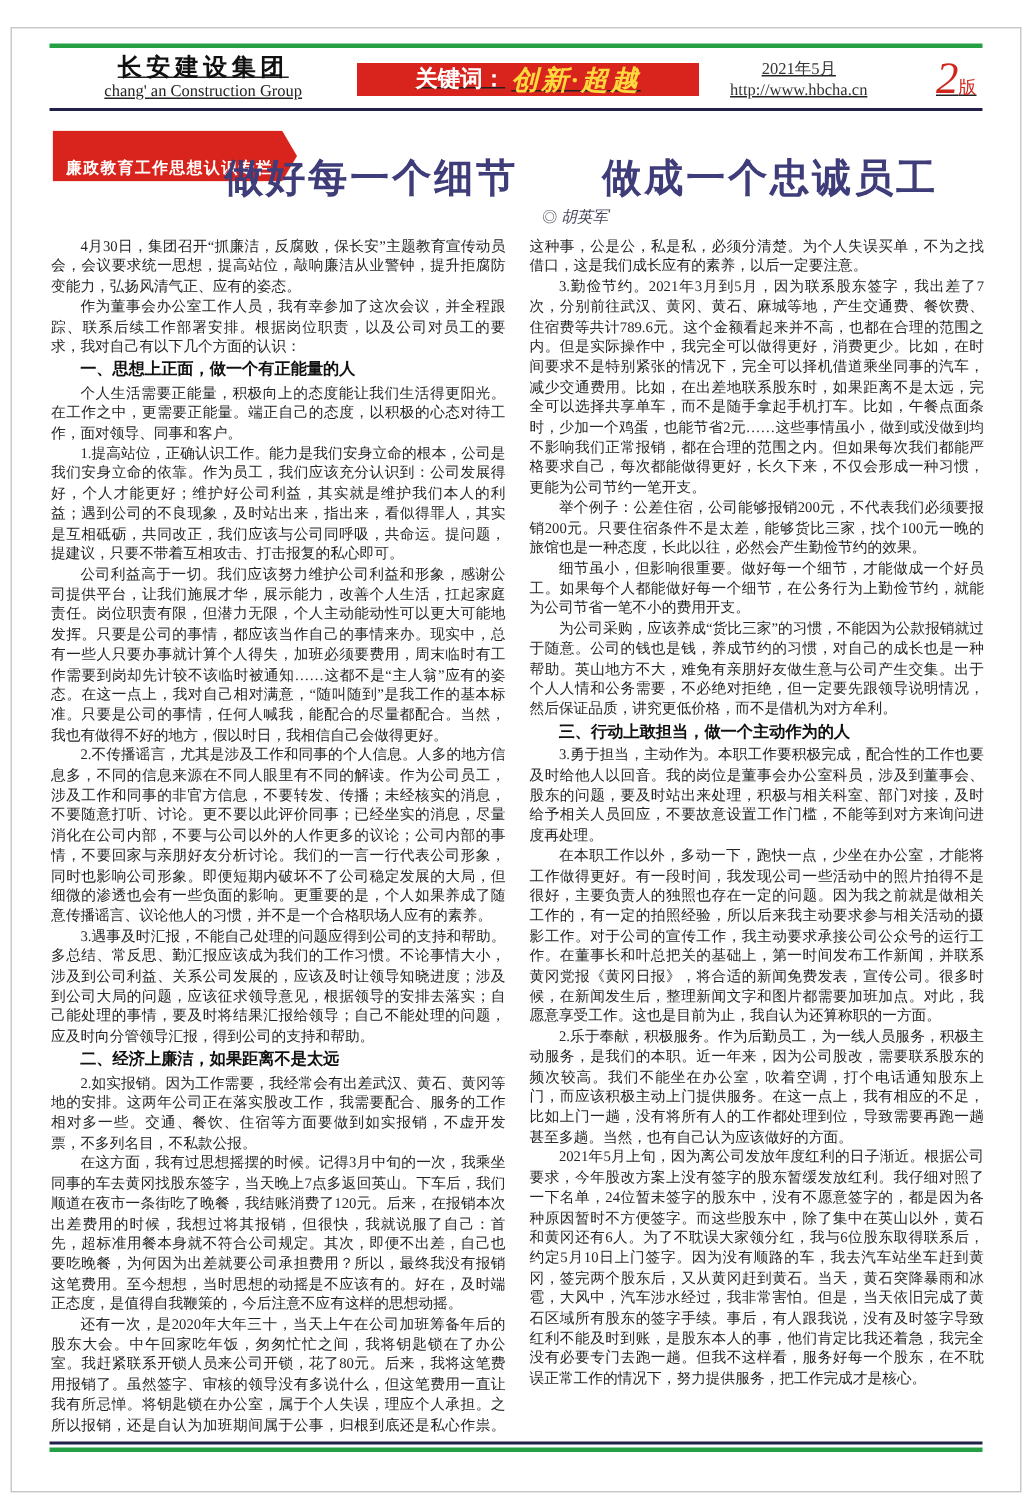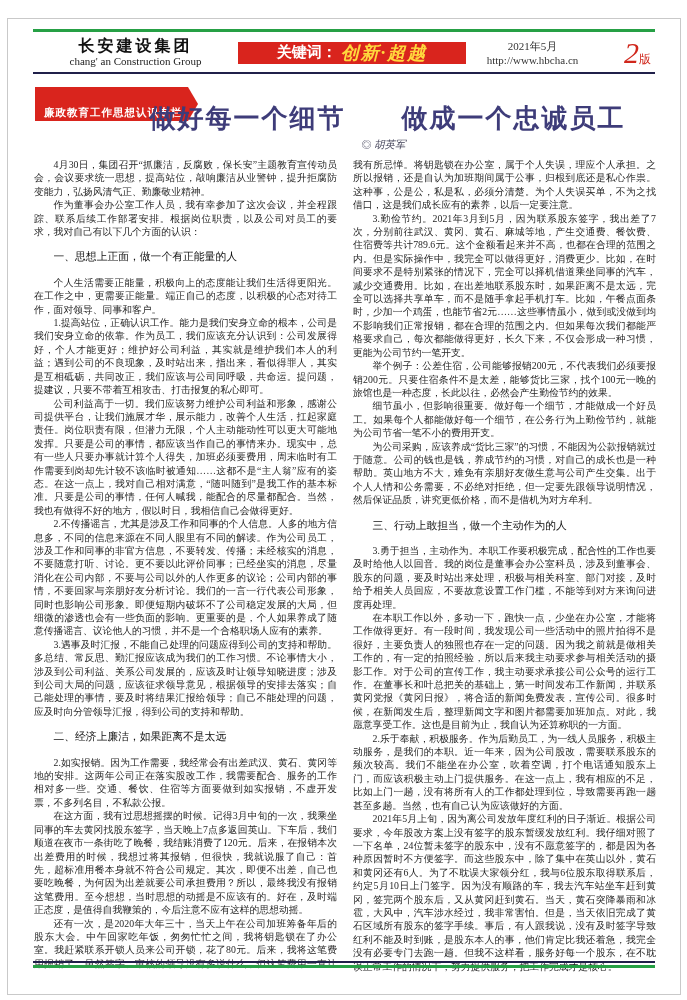--- a/index.html
+++ b/index.html
@@ -1,20 +1,20 @@
 <!DOCTYPE html>
 <html lang="zh"><head>
 <meta charset="utf-8">
 <style>
   html,body{margin:0;padding:0;background:#ffffff;}
   .sheet{position:relative;width:687px;height:1000px;background:#fff;overflow:hidden;
          font-family:"Liberation Serif",serif;color:#222;}
   .frame{position:absolute;left:7px;top:18px;right:6px;bottom:5px;border:1px solid #c9c9c9;}
   .topline{position:absolute;left:33px;top:29px;width:622px;height:3px;background:#26a045;}
-  .masthead{position:absolute;left:33px;top:34px;width:622px;height:37px;display:flex;align-items:center;}
+  .masthead{position:absolute;left:33px;top:34px;width:622px;height:37px;display:flex;align-items:center;text-decoration:underline;}
   .mh-left{width:205px;text-align:center;}
   .org-cn{font-weight:bold;font-size:16px;letter-spacing:3px;color:#111;line-height:18px;}
   .org-en{font-size:11px;color:#222;line-height:13px;}
   .kw-box{width:228px;height:22px;background:#d9241d;display:flex;align-items:center;justify-content:center;gap:4px;}
   .kw-label{color:#ffffff;font-weight:bold;font-size:15px;font-family:"Liberation Sans",sans-serif;}
   .kw-value{color:#ffd83d;font-weight:bold;font-style:italic;font-size:18px;letter-spacing:2px;}
   .mh-right{flex:1;text-align:center;font-size:11px;color:#333;line-height:14px;}
   .pageno{width:52px;text-align:right;padding-right:4px;color:#d0271c;white-space:nowrap;}
   .pageno .num{font-size:30px;font-style:italic;line-height:30px;}
   .pageno .suf{font-size:12px;}
@@ -26,22 +26,22 @@
   .title{position:absolute;left:0;top:101px;width:100%;text-align:center;
          font-family:"Liberation Sans",sans-serif;font-weight:bold;font-size:26px;
          color:#3e3c79;letter-spacing:2px;padding-left:44px;}
   .author{position:absolute;left:0;top:138px;width:100%;text-align:center;
           font-size:10.5px;color:#44445a;font-style:italic;margin-left:40px;}
   .author .circ{font-style:normal;font-size:10px;color:#55556a;}
   .body-cols{position:absolute;left:34px;top:158px;width:622px;height:820px;overflow:hidden;
              column-count:2;column-gap:16px;column-fill:auto;
              text-align:justify;font-size:9.8px;line-height:13.4px;color:#262626;}
   .para{margin:0;text-indent:2em;}
-  .sec-h{margin:12px 0;text-indent:1.8em;font-family:"Liberation Sans",sans-serif;
-         font-weight:normal;font-size:10.8px;color:#111;}
+  .sec-h{margin:2px 0;text-indent:1.8em;font-family:"Liberation Sans",sans-serif;
+         font-weight:bold;font-size:10.8px;color:#111;}
   .foot-dark{position:absolute;left:33px;top:961px;width:622px;height:2px;background:#20204a;}
   .foot-green{position:absolute;left:33px;top:965px;width:622px;height:3px;background:#26a045;}
 </style>
 </head>
 <body>
 
 <div class="sheet">
   <div class="frame"></div>
   <div class="topline"></div>
 
@@ -67,21 +67,21 @@
   <div class="kicker">廉政教育工作思想认识专栏</div>
 
   <div class="title">做好每一个细节　　做成一个忠诚员工</div>
 
   <div class="author">
     <span class="circ">◎</span>
     <span>胡英军</span>
   </div>
 
   <div class="body-cols">
-      <div class="para">4月30日，集团召开“抓廉洁，反腐败，保长安”主题教育宣传动员会，会议要求统一思想，提高站位，敲响廉洁从业警钟，提升拒腐防变能力，弘扬风清气正、勤廉敬业精神。</div>
+      <div class="para">4月30日，集团召开“抓廉洁，反腐败，保长安”主题教育宣传动员会，会议要求统一思想，提高站位，敲响廉洁从业警钟，提升拒腐防变能力，弘扬风清气正、应有的姿态。</div>
       <div class="para">作为董事会办公室工作人员，我有幸参加了这次会议，并全程跟踪、联系后续工作部署安排。根据岗位职责，以及公司对员工的要求，我对自己有以下几个方面的认识：</div>
       <div class="sec-h">一、思想上正面，做一个有正能量的人</div>
       <div class="para">个人生活需要正能量，积极向上的态度能让我们生活得更阳光。在工作之中，更需要正能量。端正自己的态度，以积极的心态对待工作，面对领导、同事和客户。</div>
       <div class="para">1.提高站位，正确认识工作。能力是我们安身立命的根本，公司是我们安身立命的依靠。作为员工，我们应该充分认识到：公司发展得好，个人才能更好；维护好公司利益，其实就是维护我们本人的利益；遇到公司的不良现象，及时站出来，指出来，看似得罪人，其实是互相砥砺，共同改正，我们应该与公司同呼吸，共命运。提问题，提建议，只要不带着互相攻击、打击报复的私心即可。</div>
       <div class="para">公司利益高于一切。我们应该努力维护公司利益和形象，感谢公司提供平台，让我们施展才华，展示能力，改善个人生活，扛起家庭责任。岗位职责有限，但潜力无限，个人主动能动性可以更大可能地发挥。只要是公司的事情，都应该当作自己的事情来办。现实中，总有一些人只要办事就计算个人得失，加班必须要费用，周末临时有工作需要到岗却先计较不该临时被通知……这都不是“主人翁”应有的姿态。在这一点上，我对自己相对满意，“随叫随到”是我工作的基本标准。只要是公司的事情，任何人喊我，能配合的尽量都配合。当然，我也有做得不好的地方，假以时日，我相信自己会做得更好。</div>
       <div class="para">2.不传播谣言，尤其是涉及工作和同事的个人信息。人多的地方信息多，不同的信息来源在不同人眼里有不同的解读。作为公司员工，涉及工作和同事的非官方信息，不要转发、传播；未经核实的消息，不要随意打听、讨论。更不要以此评价同事；已经坐实的消息，尽量消化在公司内部，不要与公司以外的人作更多的议论；公司内部的事情，不要回家与亲朋好友分析讨论。我们的一言一行代表公司形象，同时也影响公司形象。即便短期内破坏不了公司稳定发展的大局，但细微的渗透也会有一些负面的影响。更重要的是，个人如果养成了随意传播谣言、议论他人的习惯，并不是一个合格职场人应有的素养。</div>
       <div class="para">3.遇事及时汇报，不能自己处理的问题应得到公司的支持和帮助。多总结、常反思、勤汇报应该成为我们的工作习惯。不论事情大小，涉及到公司利益、关系公司发展的，应该及时让领导知晓进度；涉及到公司大局的问题，应该征求领导意见，根据领导的安排去落实；自己能处理的事情，要及时将结果汇报给领导；自己不能处理的问题，应及时向分管领导汇报，得到公司的支持和帮助。</div>
       <div class="sec-h">二、经济上廉洁，如果距离不是太远</div>
       <div class="para">2.如实报销。因为工作需要，我经常会有出差武汉、黄石、黄冈等地的安排。这两年公司正在落实股改工作，我需要配合、服务的工作相对多一些。交通、餐饮、住宿等方面要做到如实报销，不虚开发票，不多列名目，不私款公报。</div>
       <div class="para">在这方面，我有过思想摇摆的时候。记得3月中旬的一次，我乘坐同事的车去黄冈找股东签字，当天晚上7点多返回英山。下车后，我们顺道在夜市一条街吃了晚餐，我结账消费了120元。后来，在报销本次出差费用的时候，我想过将其报销，但很快，我就说服了自己：首先，超标准用餐本身就不符合公司规定。其次，即便不出差，自己也要吃晚餐，为何因为出差就要公司承担费用？所以，最终我没有报销这笔费用。至今想想，当时思想的动摇是不应该有的。好在，及时端正态度，是值得自我鞭策的，今后注意不应有这样的思想动摇。</div>

